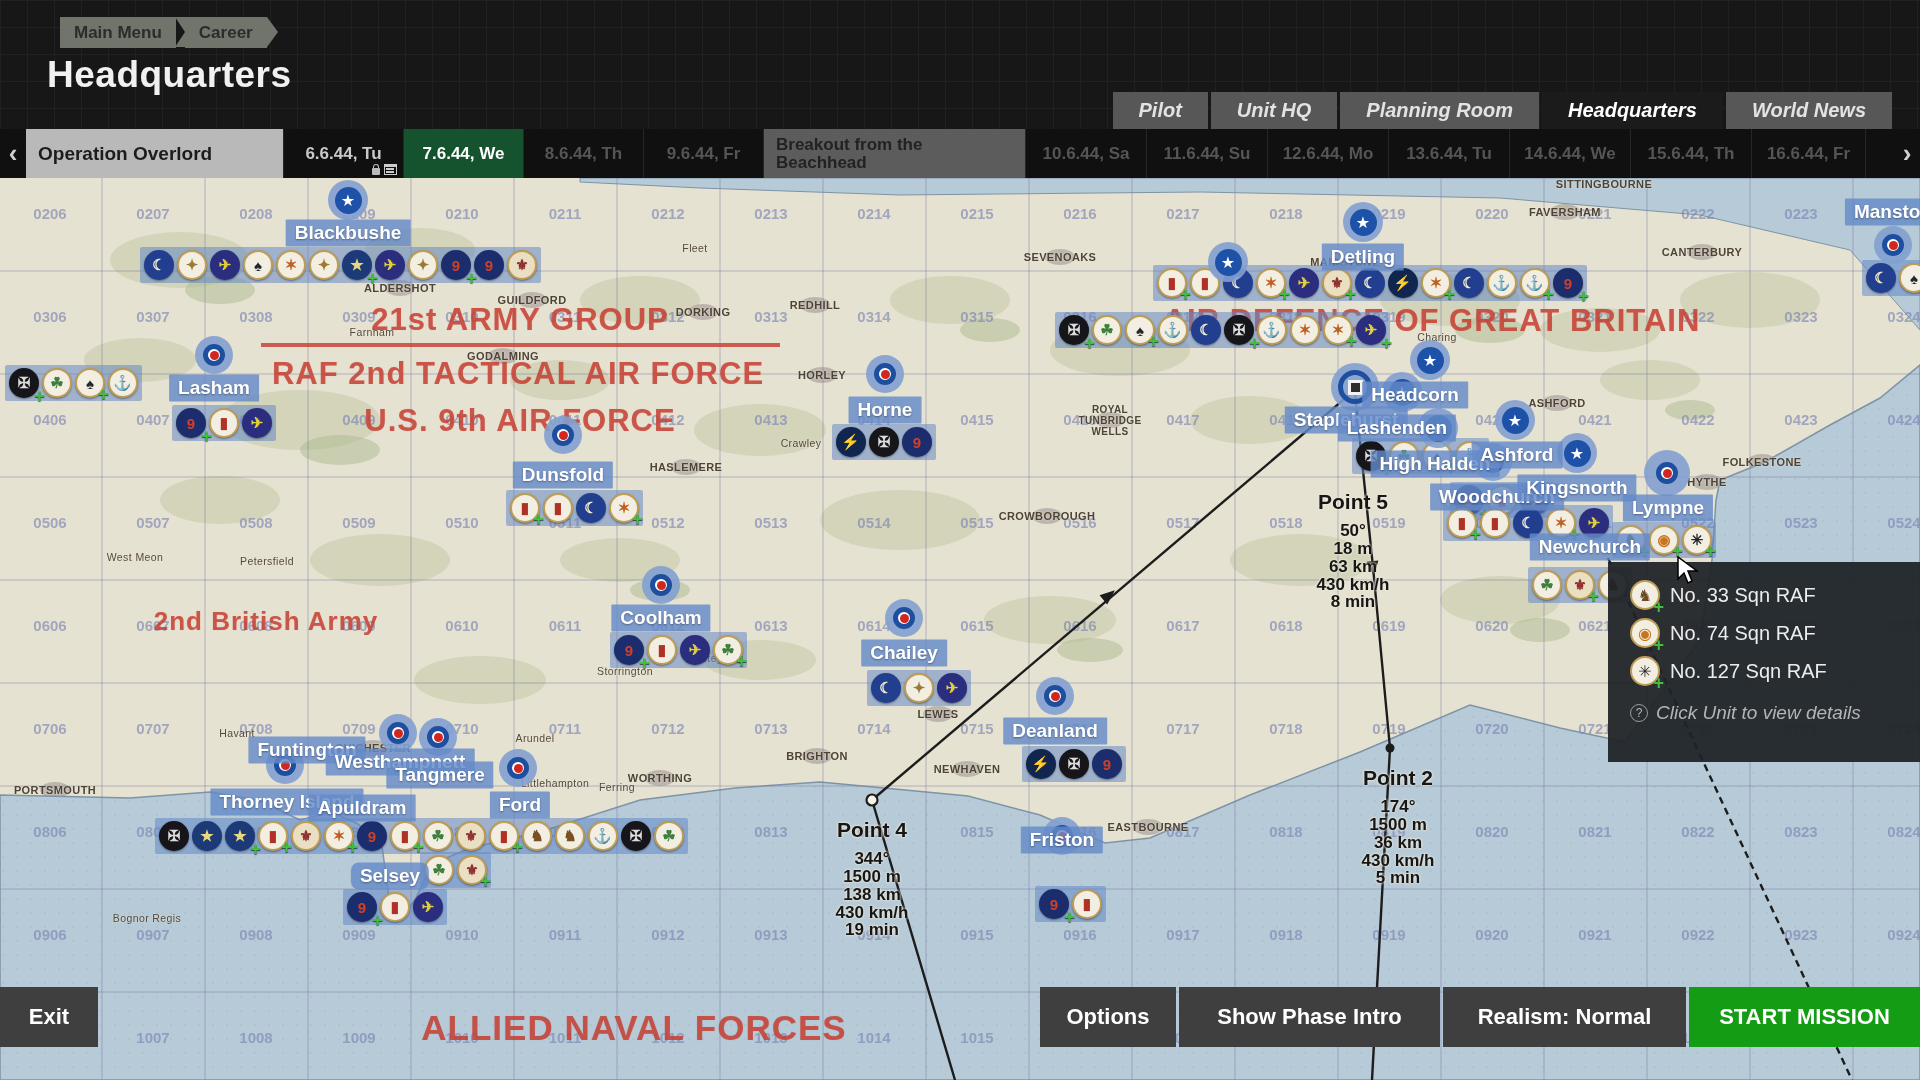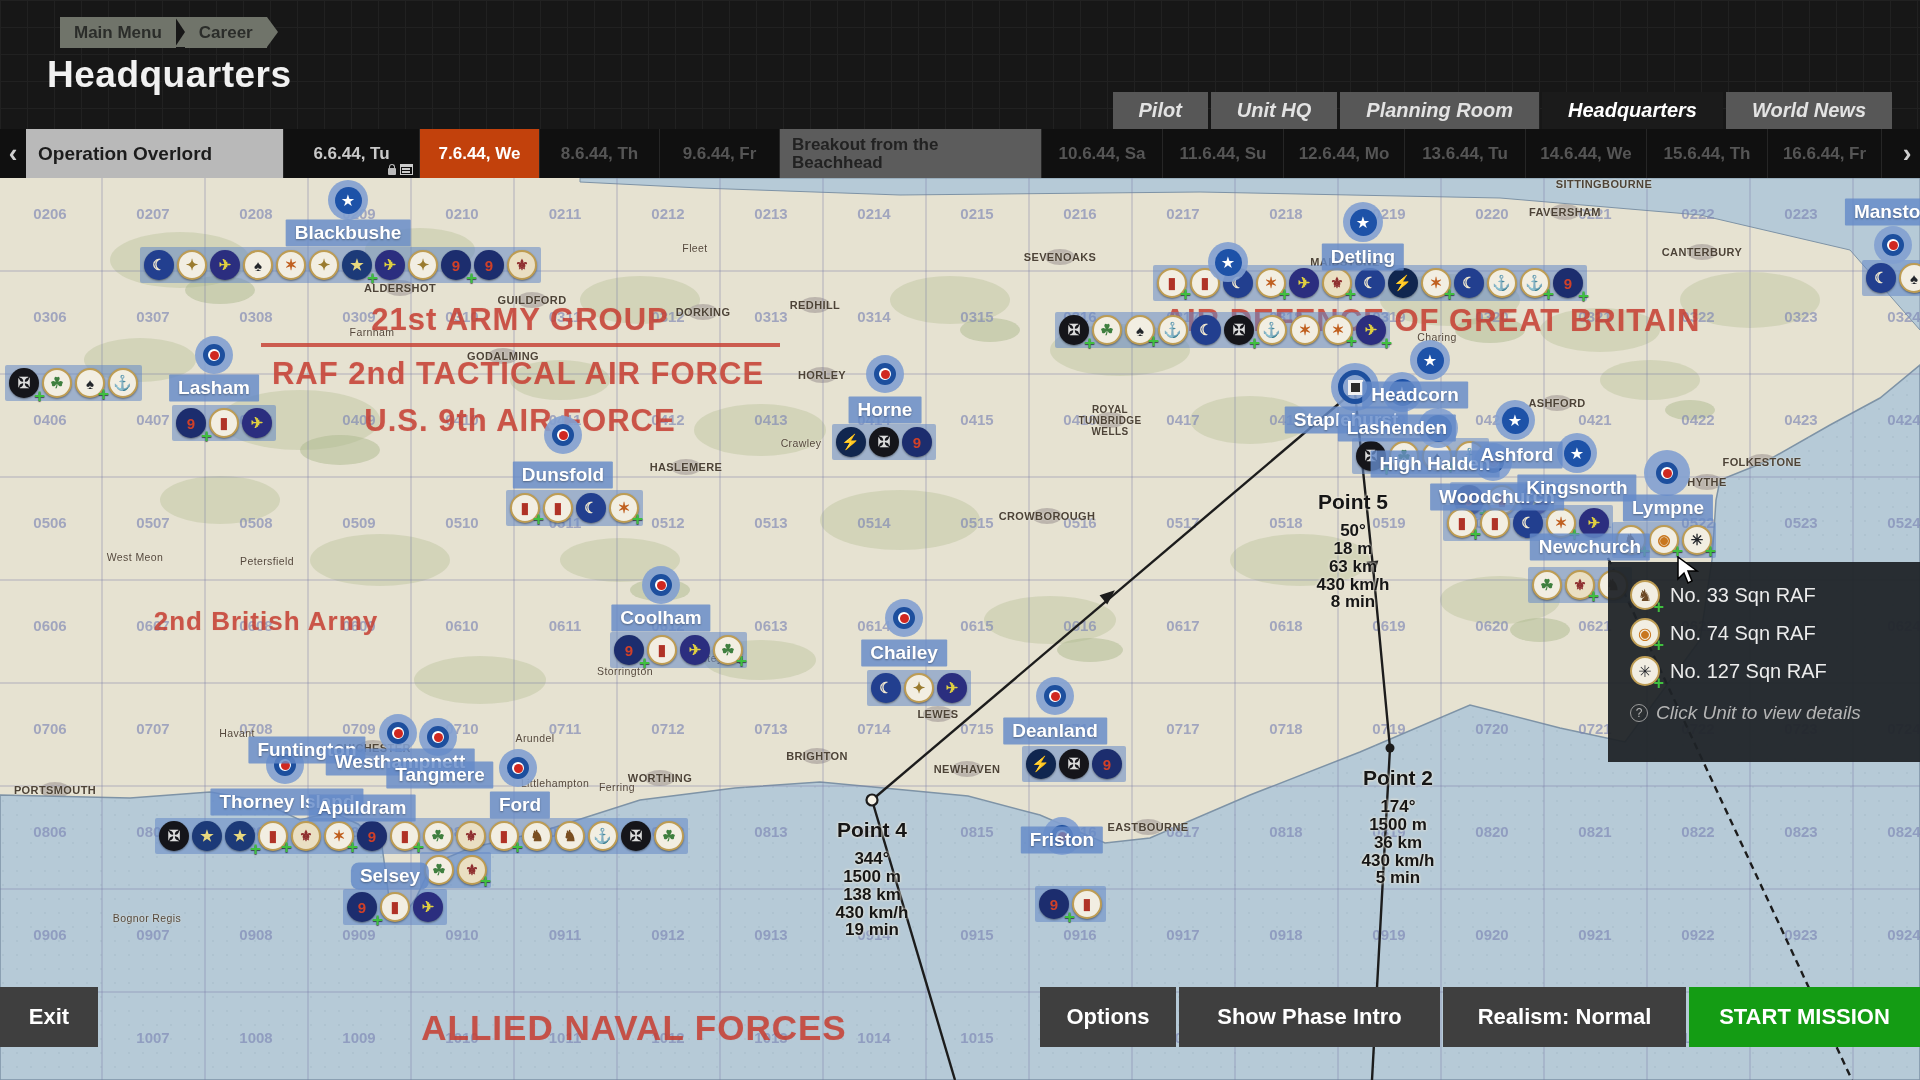--- a/index.html
+++ b/index.html
@@ -71,21 +71,21 @@
   #timeline { position:absolute; left:0; top:129px; width:1920px; height:49px; background:#101010;
               display:flex; z-index:20; }
   .tl-chev { width:26px; display:flex; align-items:center; justify-content:center; color:#cfcfcf;
              font-size:26px; font-weight:bold; cursor:pointer; flex:0 0 auto; }
   .tl-cell { border-right:1px solid #262626; display:flex; align-items:center; flex:0 0 auto;
              position:relative; cursor:pointer; }
   .tl-phase { background:#b9b9b9; color:#1c1c1c; font-weight:bold; font-size:19px; padding:0 12px; }
   .tl-phase.dark { background:#5c5c5c; color:#222; font-size:17px; line-height:1.05; }
   .tl-date { justify-content:center; color:#555; font-weight:bold; font-size:17px; }
   .tl-date.past { color:#c9c9c9; }
-  .tl-date.active { background:#c2410c; color:#fff; }
+  .tl-date.active { background:#14532d; color:#fff; }
   .tl-icons { position:absolute; right:6px; bottom:3px; display:flex; gap:4px; align-items:flex-end; }
   .ic-lock { width:8px; height:7px; background:#bbb; border-radius:1px; position:relative; }
   .ic-lock:before { content:""; position:absolute; left:1px; top:-4px; width:4px; height:4px;
                     border:1.5px solid #bbb; border-bottom:none; border-radius:3px 3px 0 0; }
   .ic-cal { width:13px; height:11px; border:1.5px solid #ccc; border-top-width:3px; position:relative; }
   .ic-cal:before { content:""; position:absolute; left:1px; top:1px; width:8px; height:1.5px;
                    background:#ccc; box-shadow:0 3px 0 #ccc; }
 
   
   #tooltip { position:absolute; left:1608px; top:562px; width:312px; height:200px;
@@ -780,21 +780,21 @@
         <div class="tab">World News</div>
       </div>
   </div>
 
   <div id="timeline">
     <div class="tl-chev">‹</div>
     <div id="tl-cells" style="display:flex; flex:1 1 auto;">
         <div class="tl-cell tl-phase" style="width: 258px;">
           <span>Operation Overlord</span>
         </div>
-        <div class="tl-cell tl-date past" style="width: 136px;">
+        <div class="tl-cell tl-date past" style="width: 120px;">
           <span>6.6.44, Tu</span>
           <div class="tl-icons">
             <span class="ic-lock"></span>
             <span class="ic-cal"></span>
           </div>
         </div>
         <div class="tl-cell tl-date active" style="width: 120px;">
           <span>7.6.44, We</span>
         </div>
         <div class="tl-cell tl-date future" style="width: 120px;">

